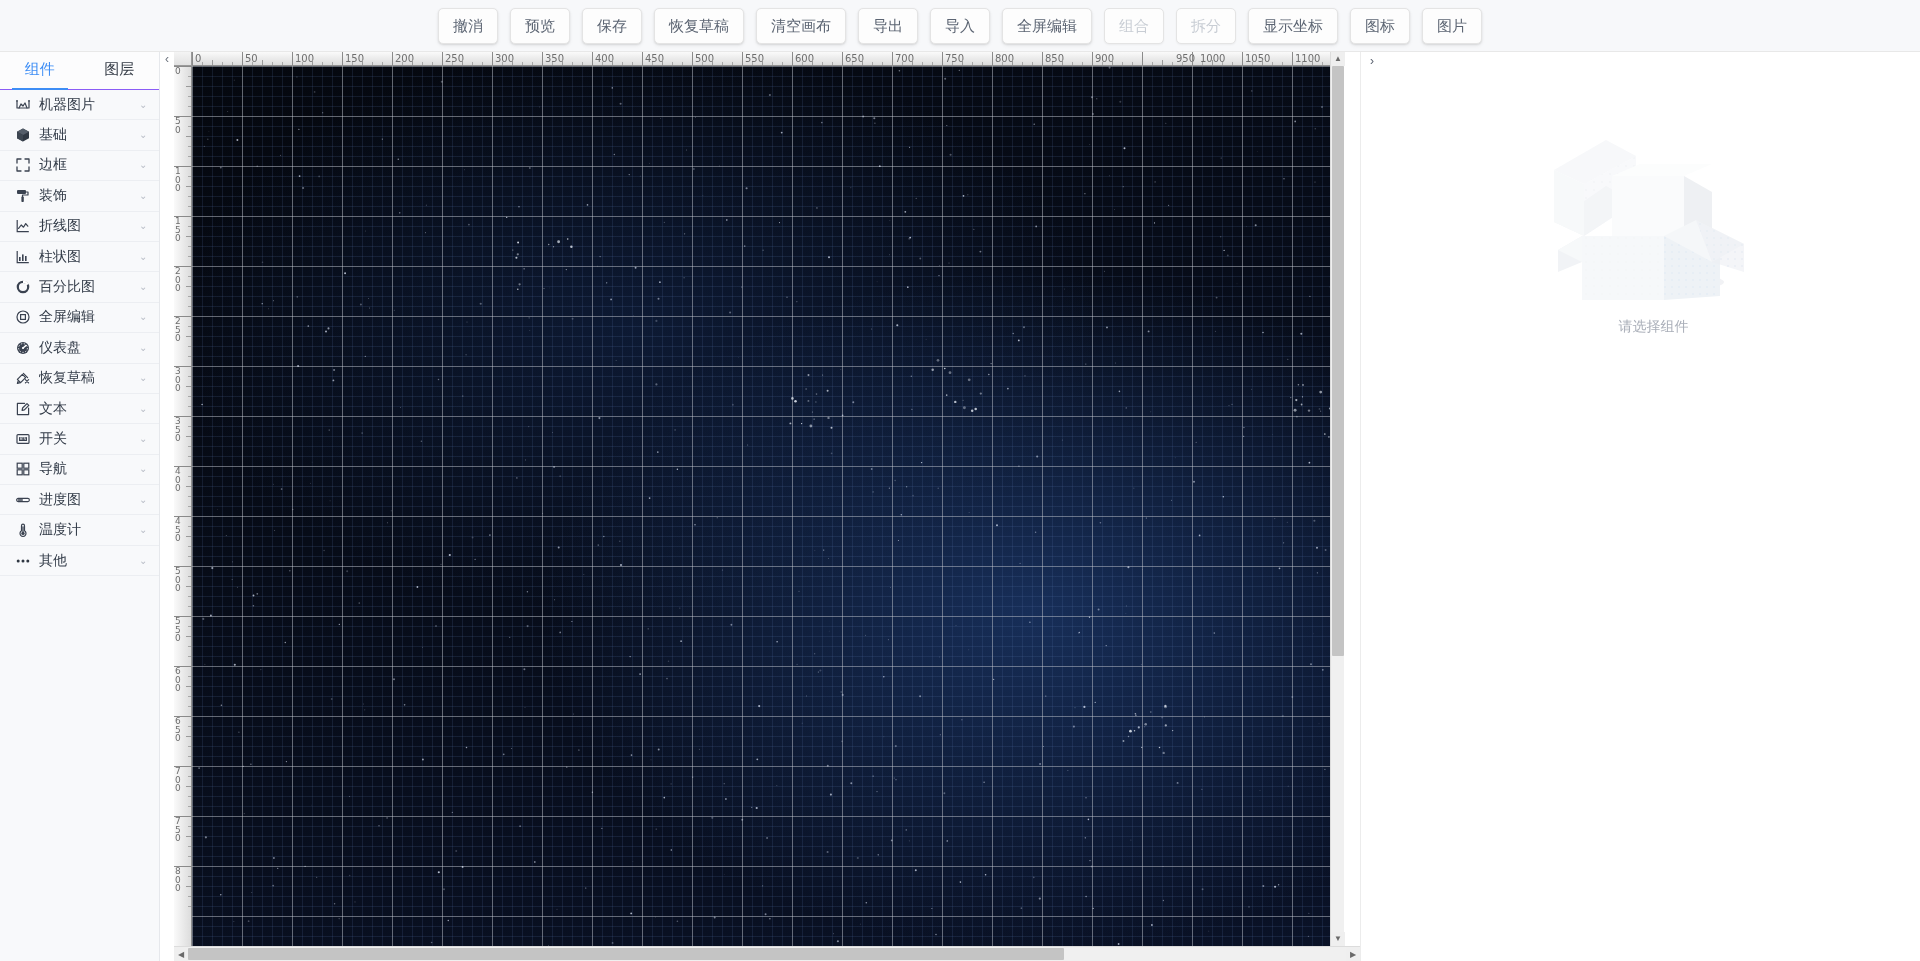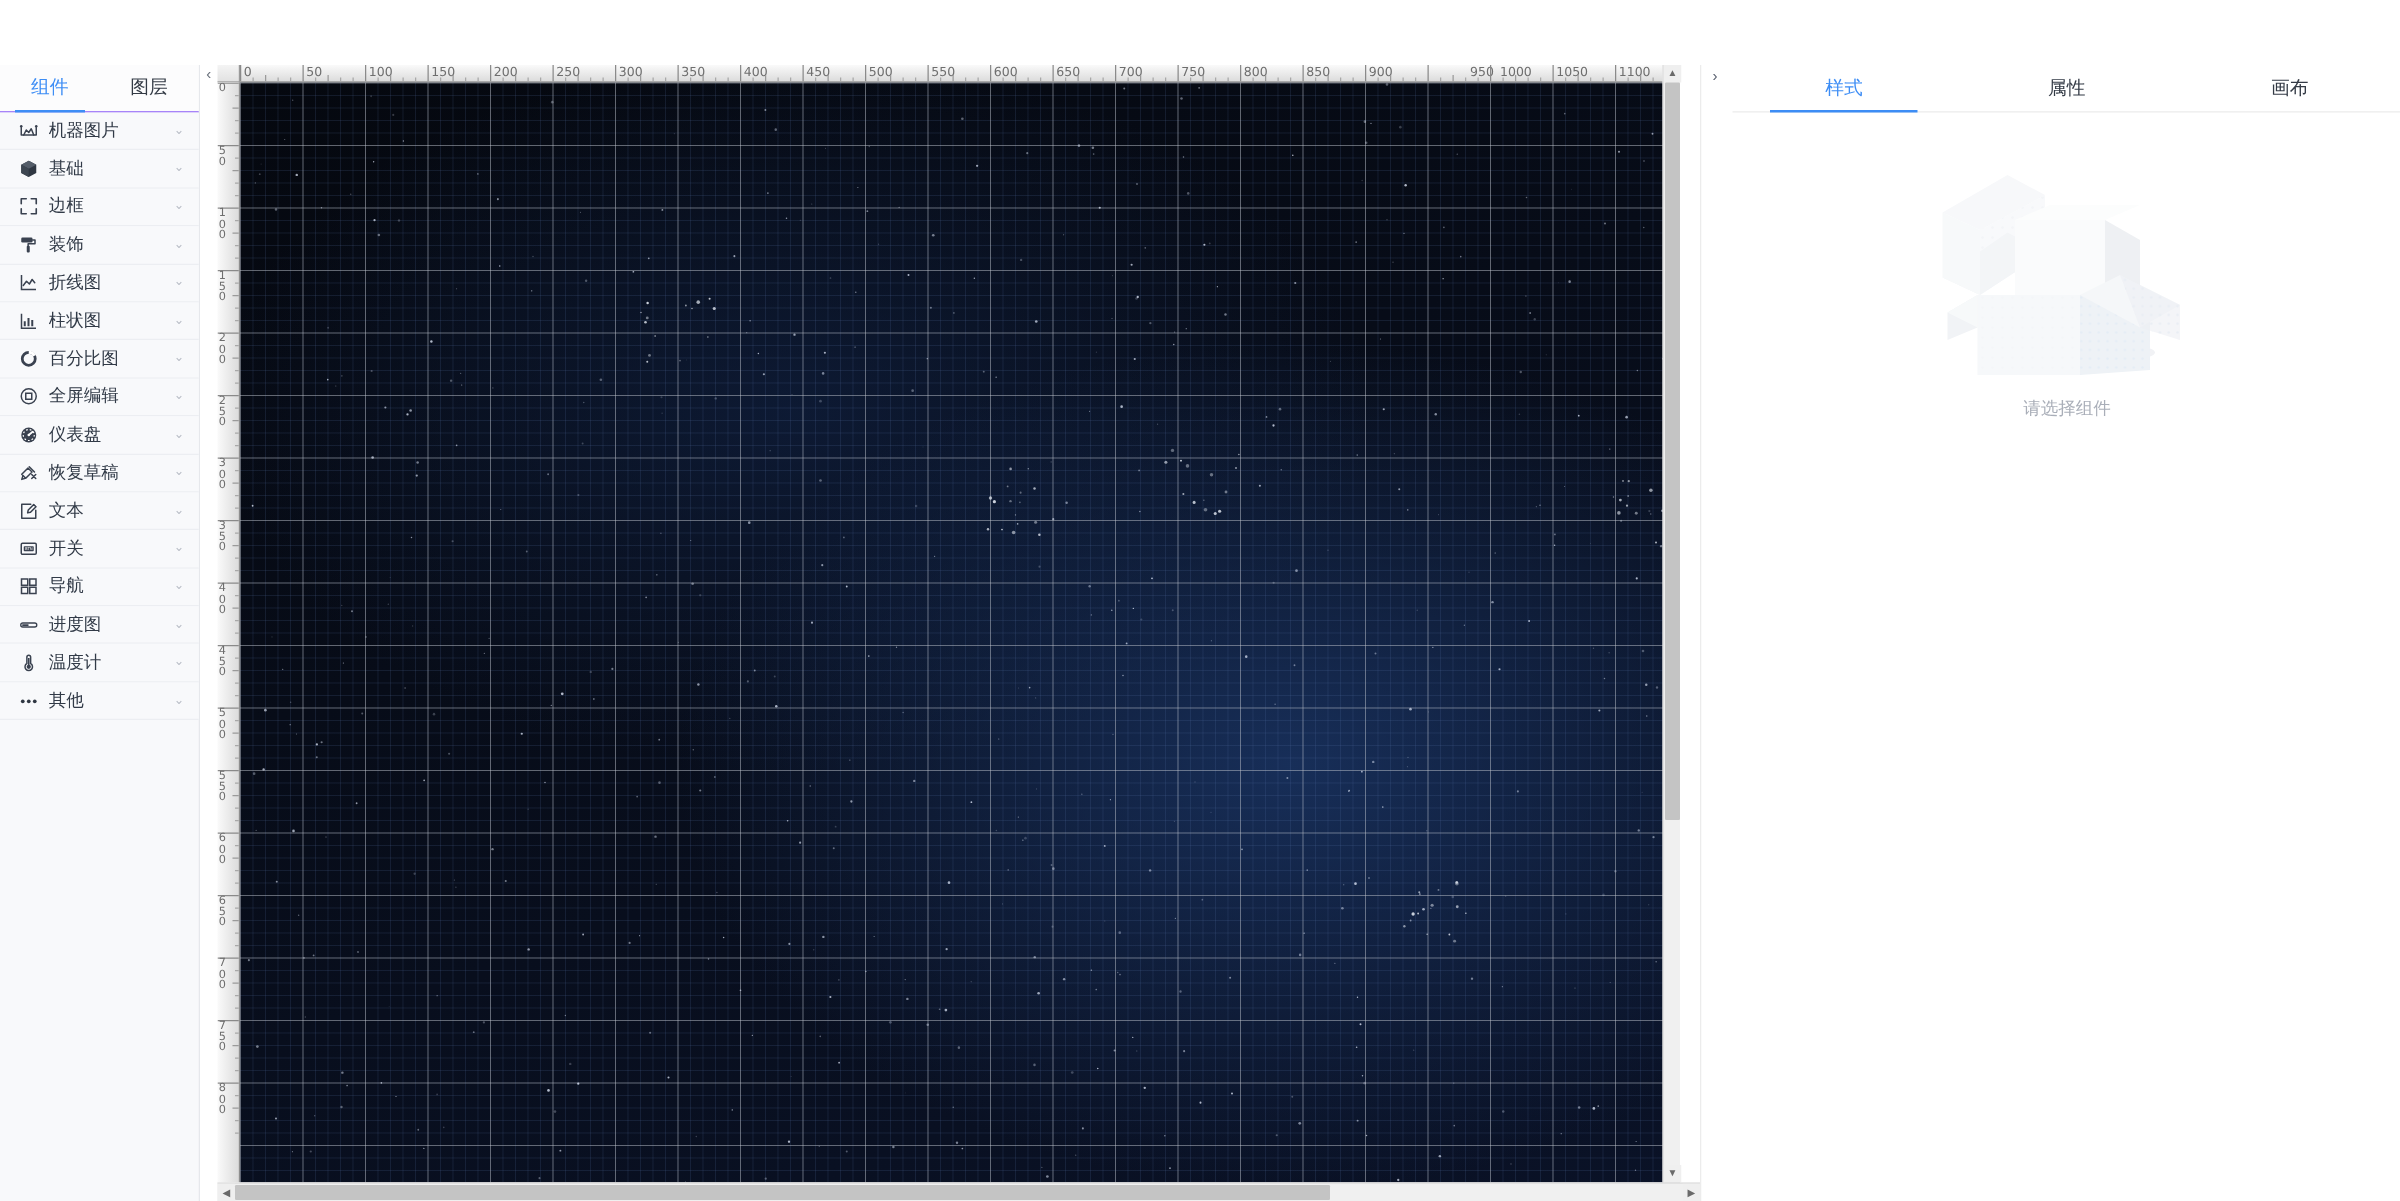--- a/index.html
+++ b/index.html
@@ -207,20 +207,35 @@
     display:flex; flex-direction:column; align-items:center;
   }
   .empty-img { width: 220px; height: 180px; }
   .empty-text { margin-top: 14px; font-size: 14px; color: #a9aeb8; }
 </style>
 </head>
 <body>
 
 <div id="app">
 
+  <div class="toolbar" id="toolbar">
+      <div class="tbtn">撤消</div>
+      <div class="tbtn">预览</div>
+      <div class="tbtn">保存</div>
+      <div class="tbtn">恢复草稿</div>
+      <div class="tbtn">清空画布</div>
+      <div class="tbtn">导出</div>
+      <div class="tbtn">导入</div>
+      <div class="tbtn">全屏编辑</div>
+      <div class="tbtn disabled">组合</div>
+      <div class="tbtn disabled">拆分</div>
+      <div class="tbtn">显示坐标</div>
+      <div class="tbtn">图标</div>
+      <div class="tbtn">图片</div>
+    </div>
 
   <div class="sidebar">
     <div class="side-tabs" id="side-tabs">
         <div class="side-tab active">组件</div>
         <div class="side-tab">图层</div>
       </div>
     <div class="side-list" id="side-list">
         <div class="side-item">
           <span class="side-ico">
             <svg width="16" height="16" viewBox="0 0 16 16">
@@ -1280,25 +1295,20 @@
 
     <div class="scroll-h">
       <div class="arrow-l">◀</div>
       <div class="thumb-h"></div>
       <div class="arrow-r">▶</div>
     </div>
   </div>
 
   <div class="rightpanel">
     <div class="collapse-right">›</div>
-    <div class="rp-tabs" id="rp-tabs">
-        <div class="rp-tab active">样式</div>
-        <div class="rp-tab">属性</div>
-        <div class="rp-tab">画布</div>
-      </div>
     <div class="empty-state">
       <svg class="empty-img" viewBox="0 0 220 180">
         <defs>
           <pattern id="dots" width="7" height="7" patternUnits="userSpaceOnUse">
             <circle cx="2" cy="2" r="1" fill="#e3ecf5"></circle>
           </pattern>
           <pattern id="dots2" width="8" height="8" patternUnits="userSpaceOnUse">
             <circle cx="2" cy="2" r="1.1" fill="#f4f6f8"></circle>
           </pattern>
         </defs>

